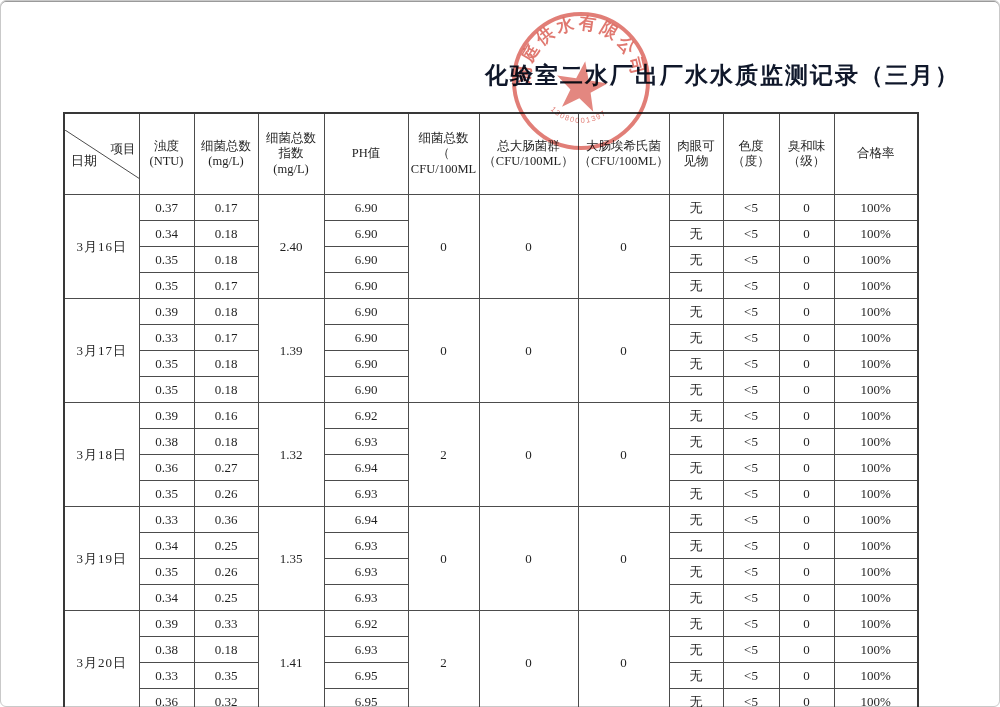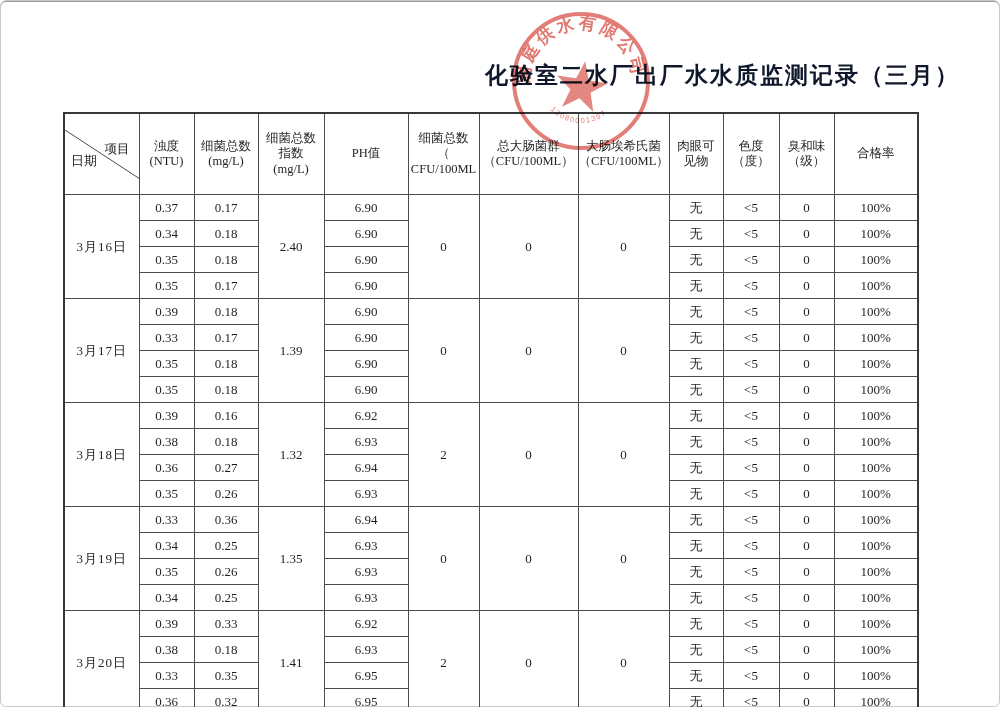--- a/index.html
+++ b/index.html
@@ -31,21 +31,21 @@
     border:1px solid #4c4c4c;text-align:center;vertical-align:middle;
     padding:0;font-weight:normal;font-size:13px;color:#1f1f1f;
     overflow:hidden;
   }
   table.record{border:2px solid #383838;}
   tr.hdr th{height:49px;font-size:12.5px;line-height:1.25;white-space:pre-line;}
   tr.r td{height:25px;}
   td.date{font-size:13px;letter-spacing:1px;}
   .diag-cell{position:relative;height:49px;}
   .diag-cell svg{position:absolute;left:0;top:0;}
-  .diag-lab-top{position:absolute;right:9px;top:12px;font-size:12.5px;}
+  .diag-lab-top{position:absolute;right:3px;top:12px;font-size:12.5px;}
   .diag-lab-bot{position:absolute;left:6px;bottom:9px;font-size:13px;}
 </style>
 </head>
 <body>
 
 <div class="page-frame"></div>
 
 <div class="doc-title">化验室二水厂出厂水水质监测记录（三月）</div>
 
 <svg class="stamp" width="150" height="152" viewBox="0 0 150 152">

